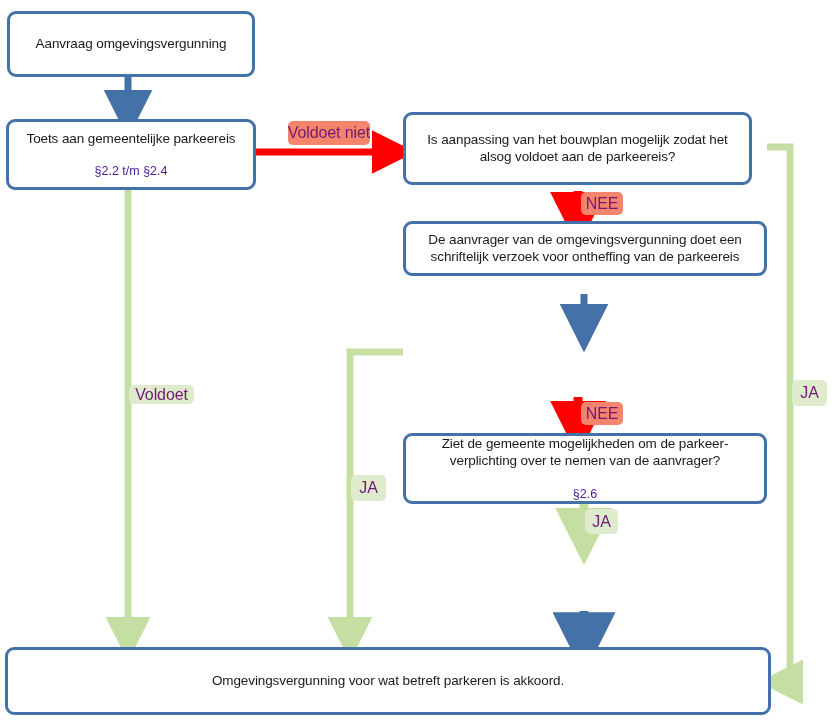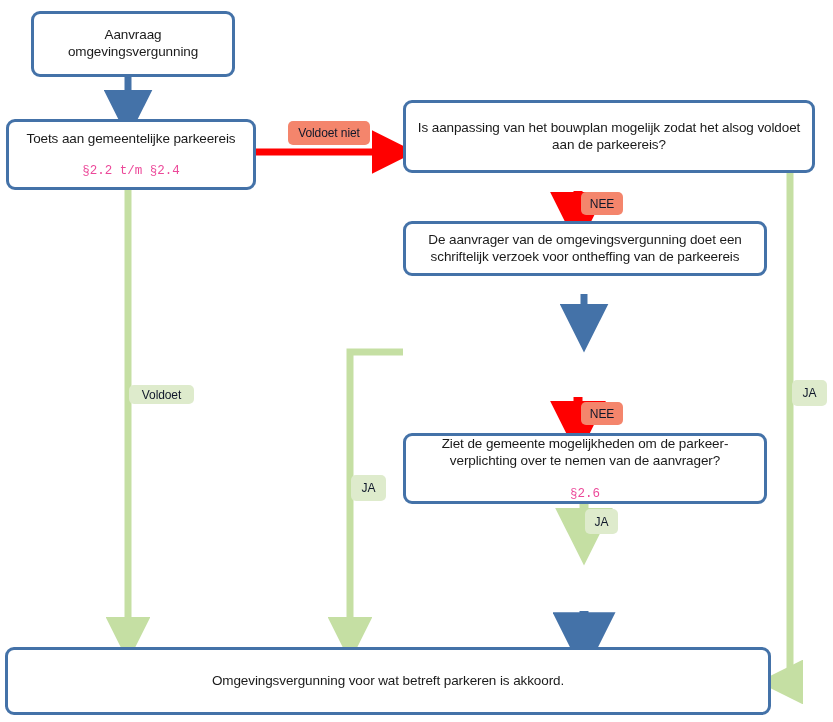--- a/index.html
+++ b/index.html
@@ -7,25 +7,25 @@
        font-family:"Liberation Sans","DejaVu Sans",sans-serif;}
   #canvas{position:relative;width:833px;height:722px;}
   svg#wires{position:absolute;left:0;top:0;width:833px;height:722px;}
 
   .node{position:absolute;box-sizing:border-box;
         border:3px solid #4472A8;border-radius:9px;background:#ffffff;
         display:flex;flex-direction:column;align-items:center;
         justify-content:center;text-align:center;}
   .node .ttl{font-size:13.5px;color:#1a1a1a;line-height:1.25;
              letter-spacing:-0.1px;padding:0 10px;}
-  .node .sub{font-size:12.5px;color:#ec4899;margin-top:17px;font-family:Liberation Mono, monospace;}
+  .node .sub{font-size:12.5px;color:#4c1d95;margin-top:17px;}
 
   .elabel{position:absolute;box-sizing:border-box;border-radius:5px;
           display:flex;align-items:center;justify-content:center;
-          font-size:12px;color:#0f172a;letter-spacing:-0.1px;
+          font-size:16px;color:#701a75;letter-spacing:-0.1px;
           padding:0 7px;white-space:nowrap;}
   .elabel.green{background:#DEEBCC;}
   .elabel.orange{background:#F4856C;}
 </style>
 </head>
 <body>
 
 <div id="canvas">
 
   <svg id="wires" viewBox="0 0 833 722">
@@ -75,30 +75,30 @@
 
     <g>
       <line x1="584" y1="504" x2="584" y2="535" stroke="#C5DFA3" stroke-width="9" marker-end="url(#mGreen)"></line>
     </g>
 
     <g>
       <line x1="584" y1="611" x2="584" y2="641" stroke="#4472A8" stroke-width="9" marker-end="url(#mBlue)"></line>
     </g>
   </svg>
 
-  <div class="node" style="left:7px;top:11px;width:204px;height:66px;margin-left:24px;">
+  <div class="node" style="left:7px;top:11px;width:248px;height:66px;">
     <div class="ttl">Aanvraag omgevingsvergunning</div>
   </div>
 
   <div class="node" style="left:6px;top:119px;width:250px;height:71px;align-items:center;">
     <div class="ttl">Toets aan gemeentelijke parkeereis</div>
     <div class="sub">§2.2 t/m §2.4</div>
   </div>
 
-  <div class="node" style="left:403px;top:100px;width:412px;height:73px;">
+  <div class="node" style="left:403px;top:112px;width:349px;height:73px;">
     <div class="ttl">Is aanpassing van het bouwplan mogelijk zodat het alsog voldoet aan de parkeereis?</div>
   </div>
 
   <div class="node" style="left:403px;top:221px;width:364px;height:55px;">
     <div class="ttl">De aanvrager van de omgevingsvergunning doet een schriftelijk verzoek voor ontheffing van de parkeereis</div>
   </div>
 
 
   <div class="node" style="left:403px;top:433px;width:364px;height:71px;">
     <div class="ttl">Ziet de gemeente mogelijkheden om de parkeer-verplichting over te nemen van de aanvrager?</div>

